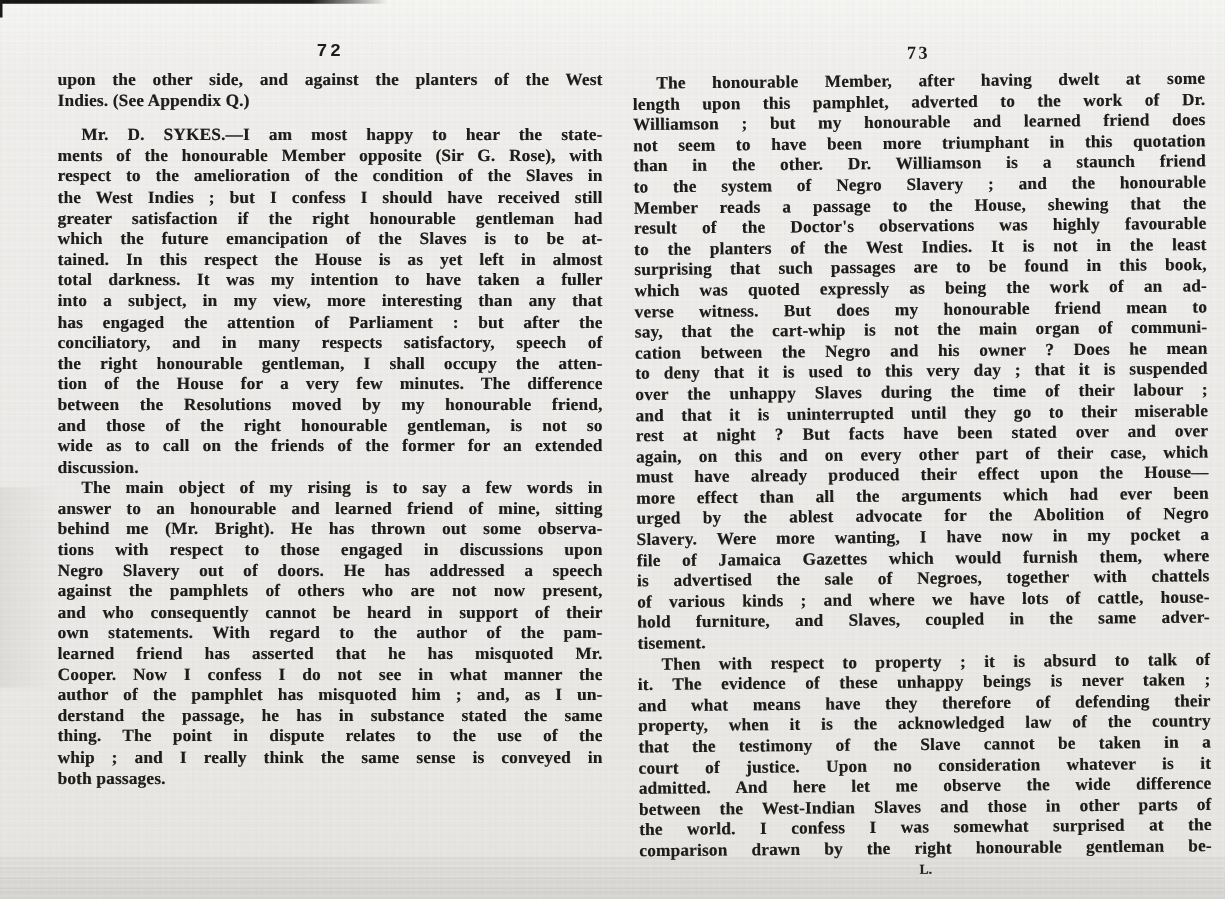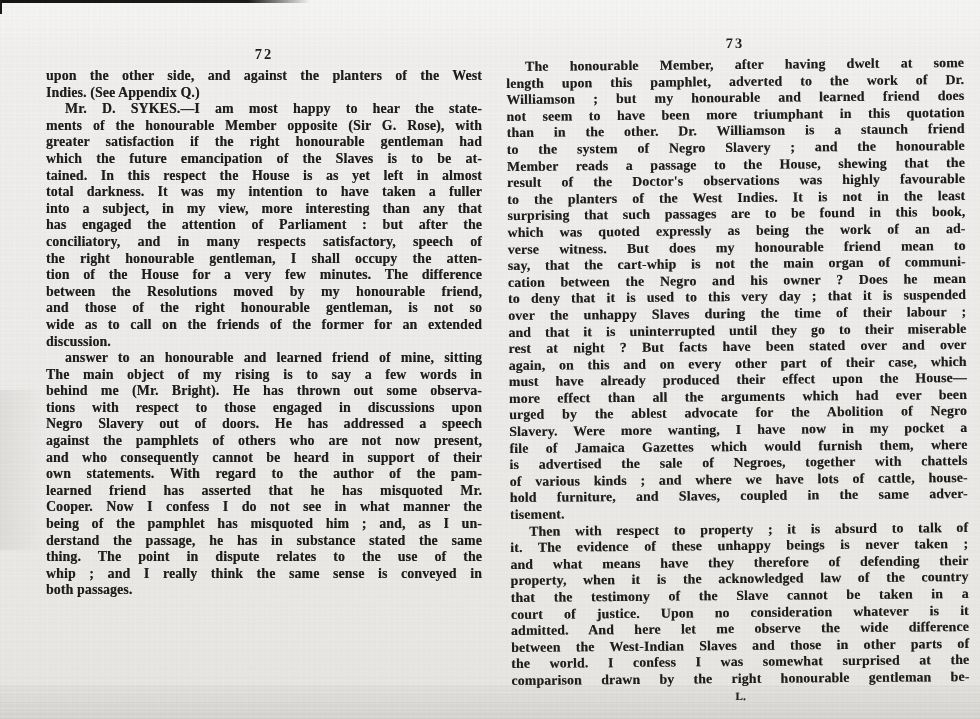--- a/index.html
+++ b/index.html
@@ -28,33 +28,33 @@
   }
   .page-left  { left: 46px;  width: 436px; }
   .page-right { left: 506px; width: 458px; transform: rotate(-0.5deg); transform-origin: 0 60px; }
   .pagenum {
     text-align: center;
     font-size: 14.5px;
     letter-spacing: 2px;
     line-height: 17px;
     margin-bottom: 5px;
   }
-  .page-left  .pagenum { margin-top: 46px; }
+  .page-left  .pagenum { margin-top: 34px; font-family: Liberation Mono, monospace; }
   .page-right .pagenum { margin-top: 37px; }
   .line {
     font-size: 13.8px;
     line-height: 16.6px;
     letter-spacing: 0.15px;
     text-align: justify;
     text-align-last: justify;
     text-shadow: 0.3px 0 0 rgba(30,28,25,0.55);
   }
   .line.end { text-align-last: left; }
   .para.indent .line:first-child { text-indent: 19px; }
-  .para.gap { }
+  .para.gap { margin-top: 11px; }
   .sig-mark {
     text-align: center;
     font-size: 11px;
     line-height: 14px;
     margin-top: 1px;
     text-shadow: 0.3px 0 0 rgba(30,28,25,0.55);
   }
   .scan-edge-top {
     position: absolute;
     left: 0; top: 0;
@@ -94,46 +94,48 @@
 <div class="page page-left">
   <div class="pagenum">72</div>
   <div class="textblock">
       <div class="para">
         <div class="line">upon the other side, and against the planters of the West</div>
         <div class="line end">Indies. (See Appendix Q.)</div>
       </div>
       <div class="para indent gap">
         <div class="line">Mr. D. SYKES.—I am most happy to hear the state-</div>
         <div class="line">ments of the honourable Member opposite (Sir G. Rose), with</div>
+        <div class="line">respect to the amelioration of the condition of the Slaves in</div>
+        <div class="line">the West Indies ; but I confess I should have received still</div>
         <div class="line">greater satisfaction if the right honourable gentleman had</div>
         <div class="line">which the future emancipation of the Slaves is to be at-</div>
         <div class="line">tained.  In this respect the House is as yet left in almost</div>
         <div class="line">total darkness.  It was my intention to have taken a fuller</div>
         <div class="line">into a subject, in my view, more interesting than any that</div>
         <div class="line">has engaged the attention of Parliament : but after the</div>
         <div class="line">conciliatory, and in many respects satisfactory, speech of</div>
         <div class="line">the right honourable gentleman, I shall occupy the atten-</div>
         <div class="line">tion of the House for a very few minutes.  The difference</div>
         <div class="line">between the Resolutions moved by my honourable friend,</div>
         <div class="line">and those of the right honourable gentleman, is not so</div>
         <div class="line">wide as to call on the friends of the former for an extended</div>
         <div class="line end">discussion.</div>
       </div>
       <div class="para indent">
+        <div class="line">The main object of my rising is to say a few words in</div>
         <div class="line">answer to an honourable and learned friend of mine, sitting</div>
-        <div class="line">The main object of my rising is to say a few words in</div>
         <div class="line">behind me (Mr. Bright).  He has thrown out some observa-</div>
         <div class="line">tions with respect to those engaged in discussions upon</div>
         <div class="line">Negro Slavery out of doors.  He has addressed a speech</div>
         <div class="line">against the pamphlets of others who are not now present,</div>
         <div class="line">and who consequently cannot be heard in support of their</div>
         <div class="line">own statements.  With regard to the author of the pam-</div>
         <div class="line">learned friend has asserted that he has misquoted Mr.</div>
         <div class="line">Cooper.  Now I confess I do not see in what manner the</div>
-        <div class="line">being of the pamphlet has misquoted him ; and, as I un-</div>
+        <div class="line">author of the pamphlet has misquoted him ; and, as I un-</div>
         <div class="line">derstand the passage, he has in substance stated the same</div>
         <div class="line">thing.  The point in dispute relates to the use of the</div>
         <div class="line">whip ; and I really think the same sense is conveyed in</div>
         <div class="line end">both passages.</div>
       </div>
     </div>
 </div>
 
 <div class="page page-right">
   <div class="pagenum">73</div>

